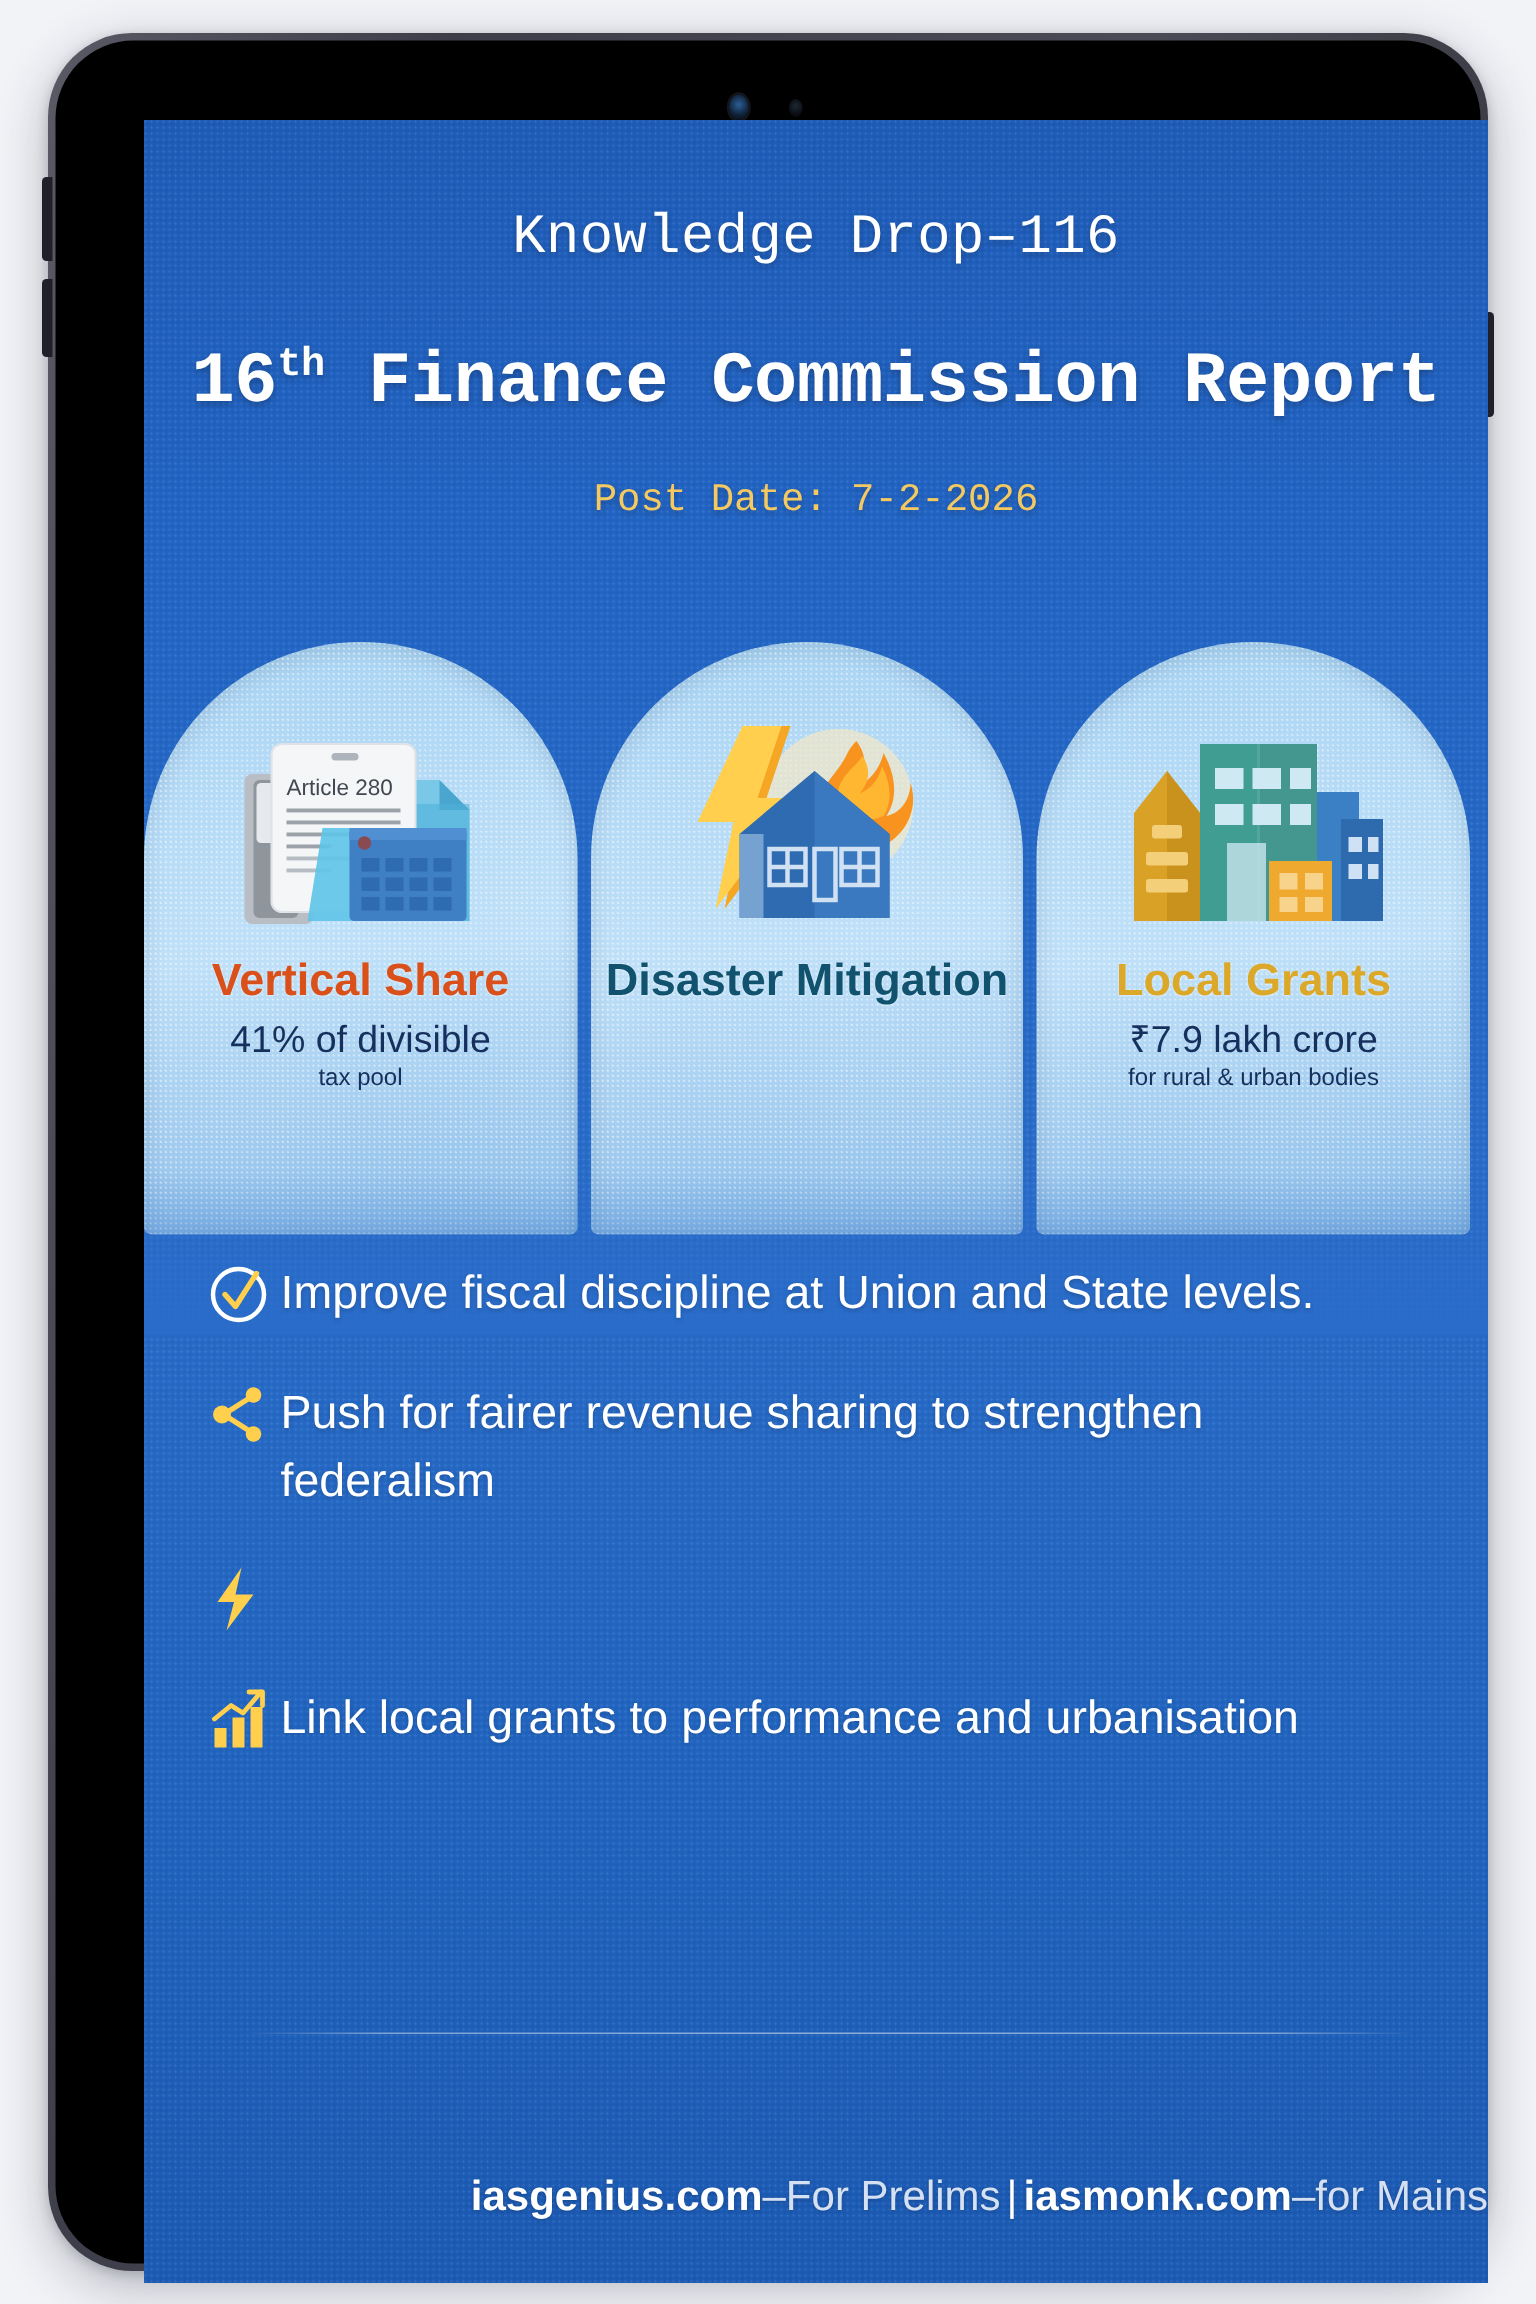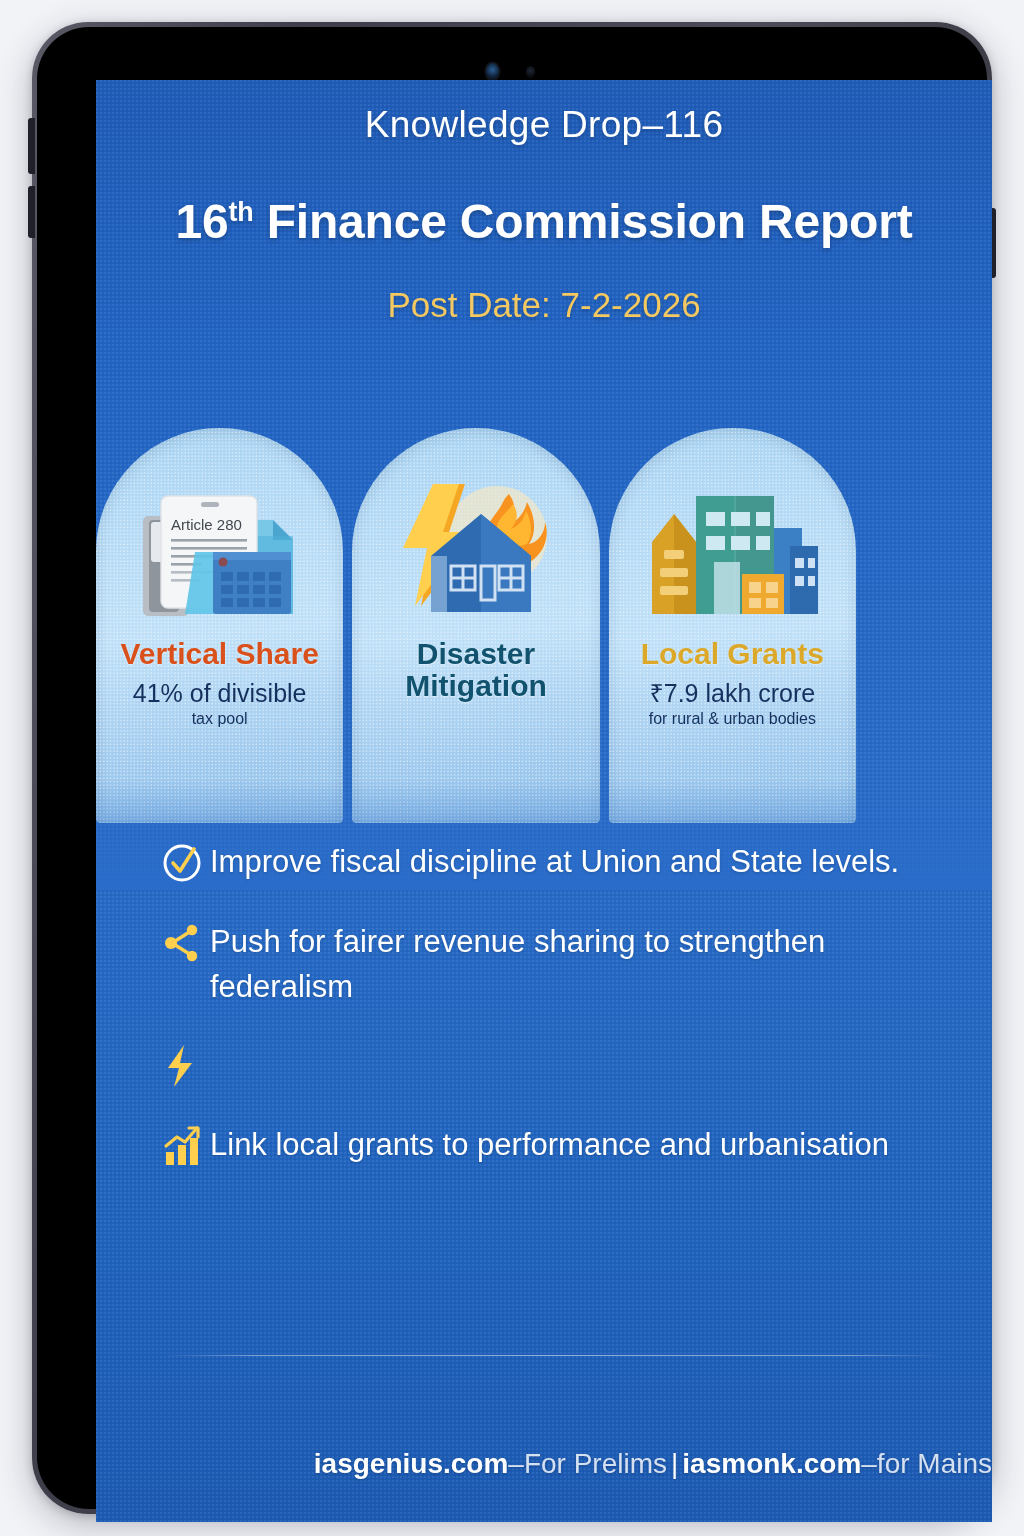--- a/index.html
+++ b/index.html
@@ -46,39 +46,39 @@
   #screen::after{
     content:""; position:absolute; inset:0; pointer-events:none;
     background-image:
       radial-gradient(circle at 1px 1px, rgba(255,255,255,.075) .7px, transparent .8px),
       radial-gradient(circle at 1px 1px, rgba(0,0,0,.05) .7px, transparent .8px);
     background-size:4px 4px, 4px 4px;
     background-position:0 0, 2px 2px;
   }
 
   
-  #header{ position:relative; z-index:3; padding-top:24px; text-align:center; }
+  #header{ position:relative; z-index:3; padding-top:58px; text-align:center;font-family:Liberation Mono, monospace; }
   #kd-label{
     font-size:37px; color:#ffffff; letter-spacing:.3px;
     text-shadow:0 2px 4px rgba(0,0,0,.22);
   }
   #main-title{
     margin-top:48px; font-size:48px; font-weight:bold; color:#ffffff;
     letter-spacing:-.2px; text-shadow:0 2px 5px rgba(0,0,0,.26);
     white-space:nowrap;
   }
   #main-title sup{ font-size:.56em; vertical-align:super; font-weight:bold; }
   #post-date{
-    margin-top:36px; font-size:35px; color:#f4c961;
+    margin-top:36px; font-size:26px; color:#f4c961;
     text-shadow:0 2px 4px rgba(0,0,0,.24);
   }
 
   
   #cards-row{
-    position:absolute; left:0; top:348px; width:760px; height:395px;
+    position:absolute; left:0; top:348px; width:884px; height:395px;
     display:flex; gap:9px; z-index:3;
   }
   .arch-card{
     position:relative; flex:1 1 0;
     border-radius:148px 148px 5px 5px;
     background:
       linear-gradient(175deg,#a9d4f3 0%,#b6dbf6 28%,#bfe0f8 52%,#9ec9ee 84%,#8fbfe8 100%);
     box-shadow:0 3px 14px rgba(8,32,72,.14) inset;
     overflow:hidden;
     display:flex; flex-direction:column; align-items:center;
@@ -105,21 +105,21 @@
   }
   .card-sub .sub2{ display:block; font-size:16px; margin-top:2px; }
   #cards-fade{
     position:absolute; left:0; top:700px; width:896px; height:110px; z-index:4;
     background:linear-gradient(180deg, rgba(40,108,201,0) 0%, rgba(40,108,201,.35) 48%, #2a6cc9 100%);
     pointer-events:none;
   }
 
   
   #bullets{
-    position:absolute; left:64px; top:760px; width:790px; z-index:5;
+    position:absolute; left:41px; top:760px; width:790px; z-index:5;
   }
   .bullet-row{ display:flex; align-items:flex-start; margin-bottom:34px; }
   .bullet-icon{
     flex:0 0 50px; width:50px; height:46px;
     display:flex; align-items:center; justify-content:flex-start;
   }
   .bullet-text{
     font-size:31px; color:#ffffff; line-height:1.44;
     text-shadow:0 1px 3px rgba(0,0,0,.2);
   }

